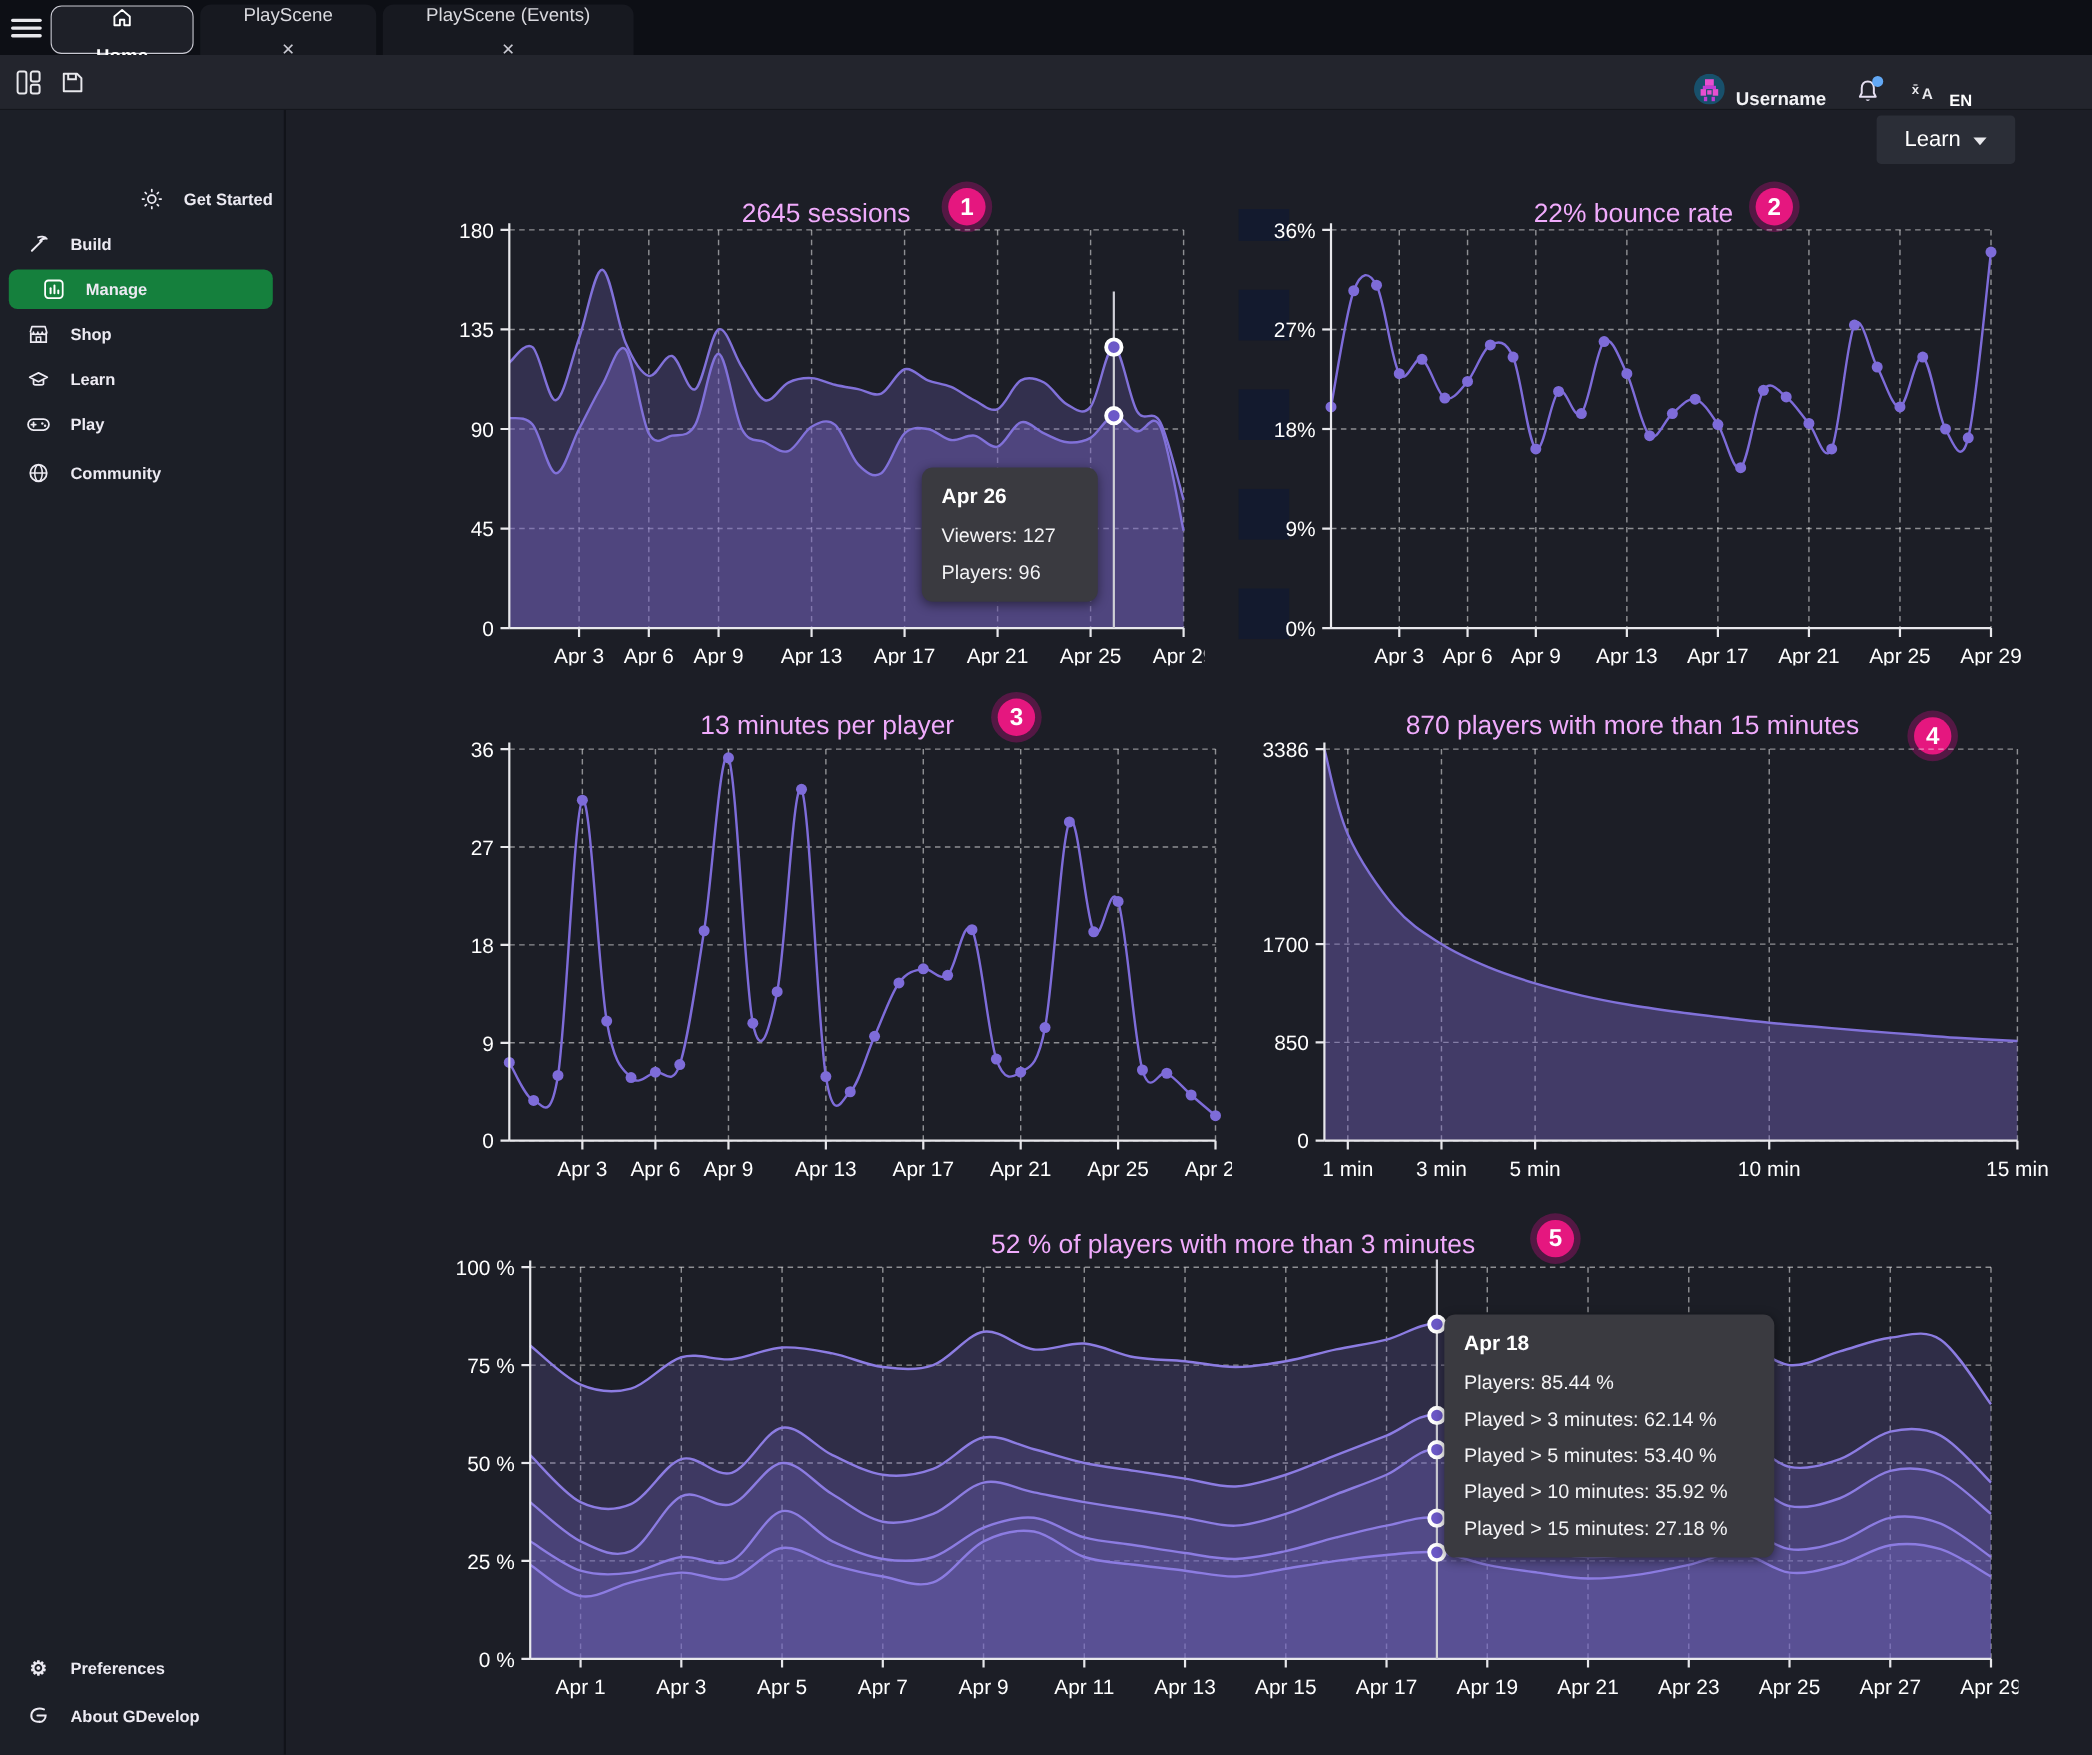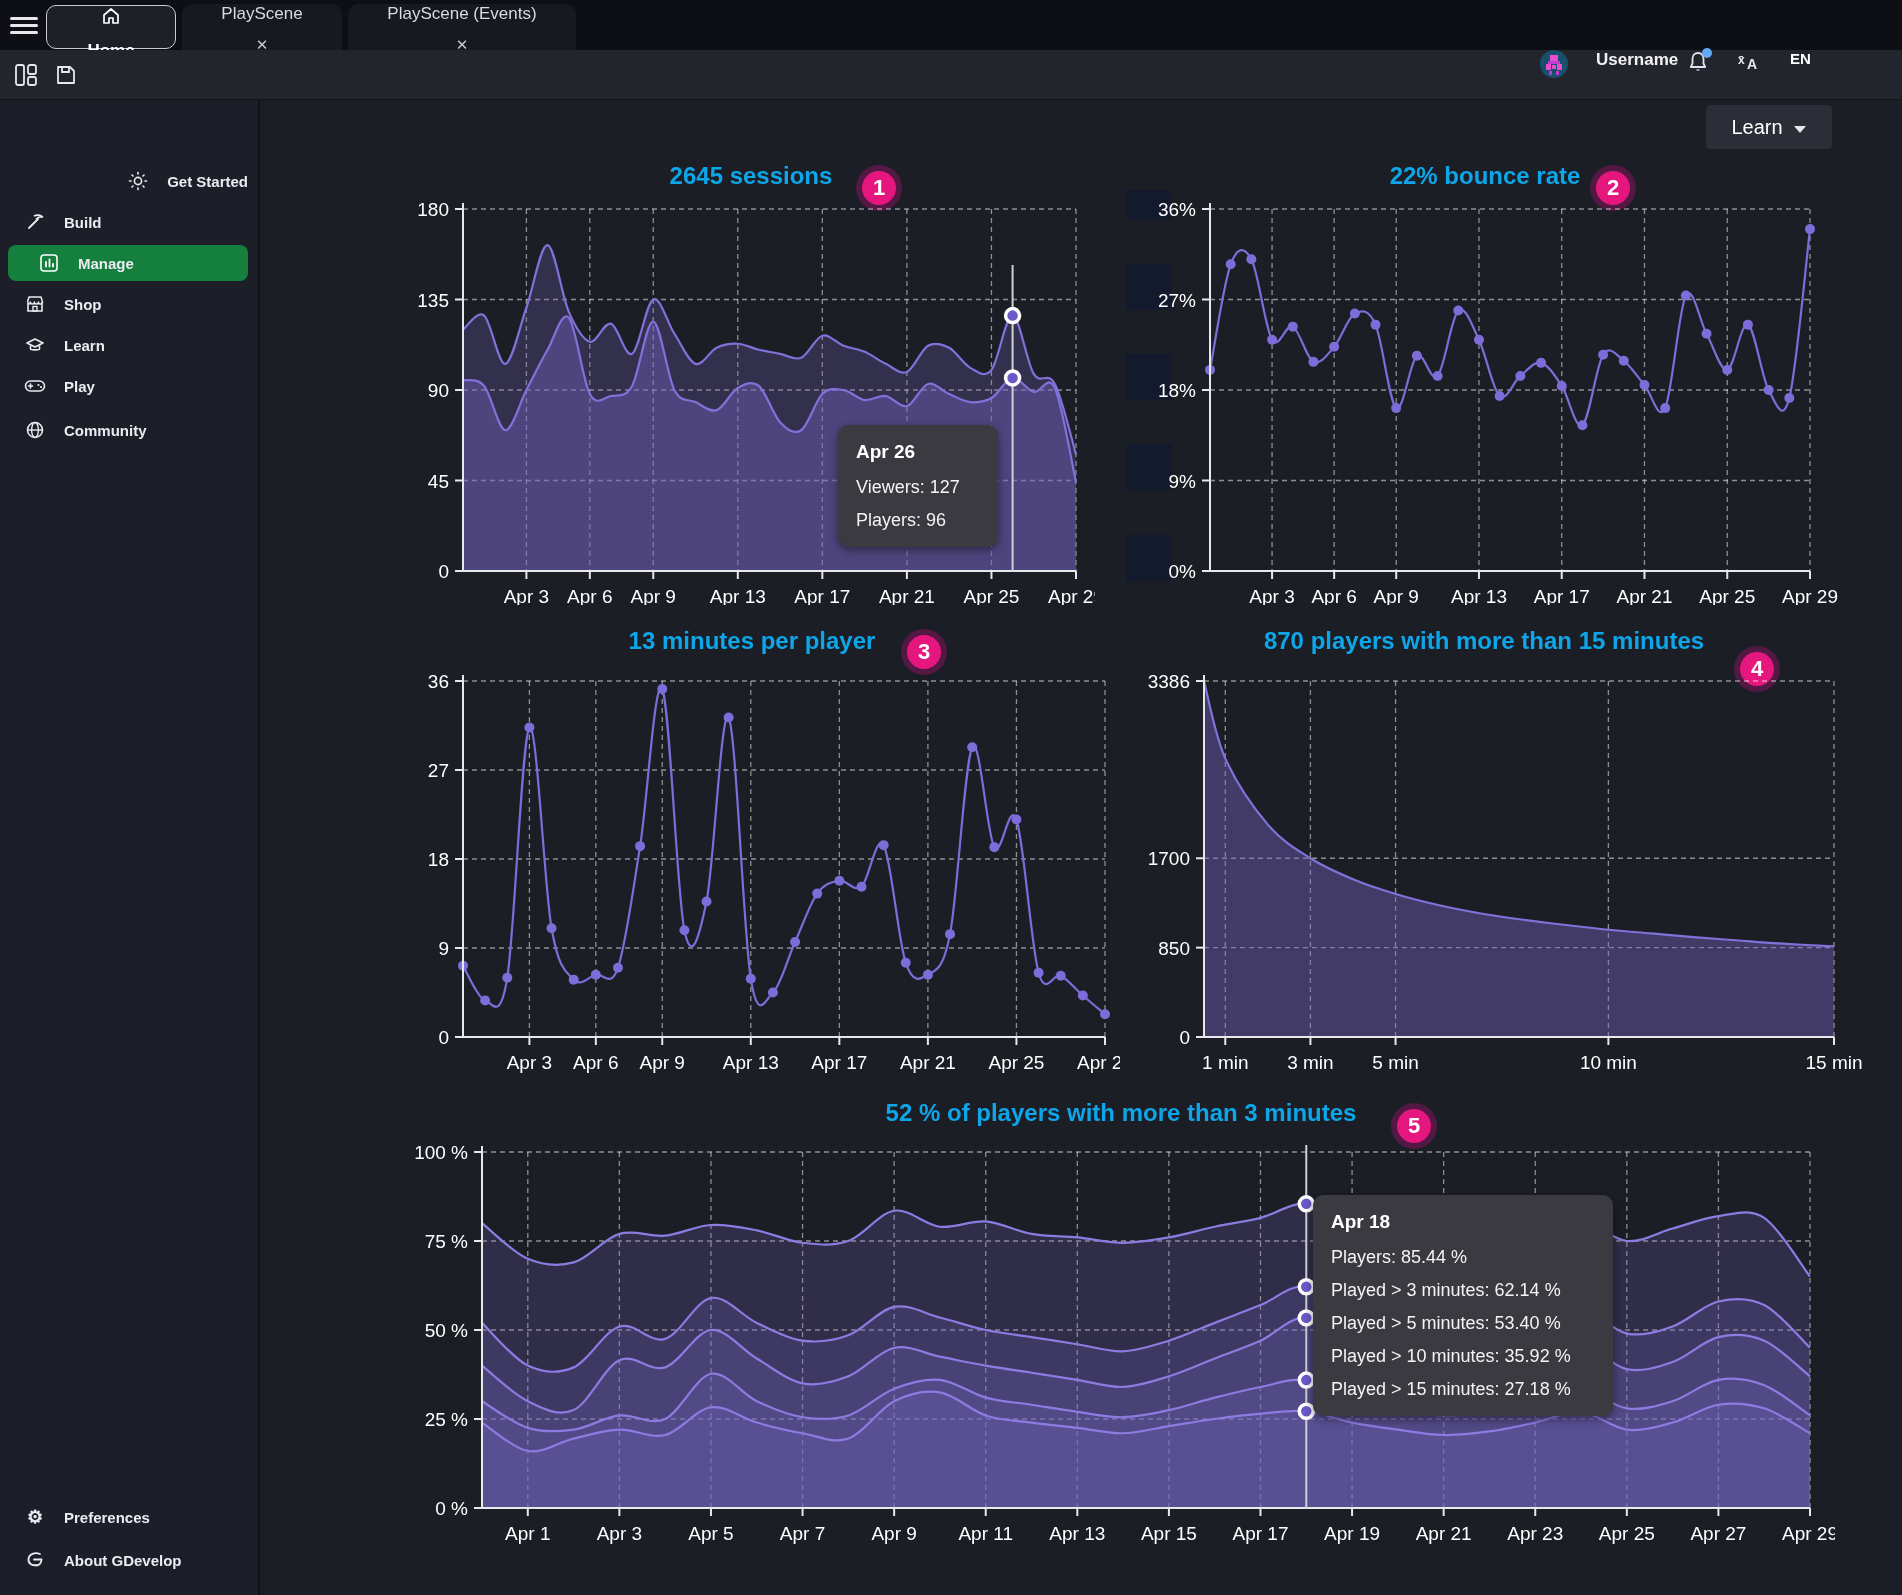--- a/index.html
+++ b/index.html
@@ -10,35 +10,35 @@
   .hamburger span { display:block; height:3px; background:#e8e8ec; border-radius:2px; margin:4px 0; }
   .tab { position:absolute; top:4px; height:46px; display:flex; align-items:center; gap:10px;
          padding:0 18px; font-size:17px; color:#d9d9de; background:#171920;
          border-radius:10px 10px 0 0;flex-direction:column; }
   .tab.active { background:#1e2028; border:1px solid #c9c9d2; border-radius:10px; height:44px; top:5px;
                 color:#fff; font-weight:bold; }
   .tab .closex { font-size:15px; color:#c9c9d2; padding:2px 4px; }
   .toolbar { position:absolute; left:0; top:50px; width:1902px; height:50px; background:#23252d;
              border-bottom:1px solid #14161c; }
   .tbicon { position:absolute; top:13px; width:24px; height:24px; }
-  .userwrap { position:absolute; top:0; height:50px; display:flex; align-items:flex-start; gap:28px; }
+  .userwrap { position:absolute; top:0; height:50px; display:flex; align-items:flex-end; gap:10px; }
   .uname { font-size:17px; font-weight:bold; color:#f2f2f5; }
   .en { font-size:15px; font-weight:bold; color:#fff; }
   .belldot { position:absolute; right:-2px; top:-2px; width:10px; height:10px; border-radius:50%; }
   .month-btn { position:absolute; left:1706px; top:105px; width:126px; height:44px; background:#2b2e37;
                border-radius:4px; display:flex; align-items:center; justify-content:center; gap:10px;
                font-size:20px; color:#fff; cursor:pointer; }
   .sidebar { position:absolute; left:0; top:100px; width:260px; height:1495px; background:#1c1f27;
              border-right:2px solid #111319; }
   .side-item { position:absolute; left:8px; width:240px; height:36px; border-radius:8px;
                display:flex; align-items:center; gap:18px; padding-left:16px; font-size:15px;
                font-weight:bold; color:#eceaf2; cursor:pointer; }
   .side-item.selected { background:#15803d;padding-left:30px; }
   .sicon { width:22px; height:22px; display:flex; align-items:center; justify-content:center; }
-  .chart-title { position:absolute; text-align:center; font-size:24px; font-weight:bold; color:#0ea5e9; }
+  .chart-title { position:absolute; text-align:center; font-size:24px; font-weight:normal; color:#f0abfc;margin-top:19px; }
   .badge { position:absolute; width:34px; height:34px; border-radius:50%; background:#e5177f;
            box-shadow:0 0 0 6px rgba(94,24,74,0.85); color:#fff; font-size:22px; font-weight:bold;
            display:flex; align-items:center; justify-content:center; cursor:pointer; }
   .tooltip { position:absolute; background:#3a3a40; border-radius:10px; padding:16px 18px;
              box-shadow:0 3px 10px rgba(0,0,0,0.45); z-index:5; }
   .tt-title { font-size:19px; font-weight:bold; margin-bottom:14px; }
   .tt-line { font-size:18px; margin-top:12px; color:#f4f4f6; }
   svg.chart { position:absolute; }
   text.ax { fill:#ffffff; font-size:19px; font-family:"Liberation Sans", sans-serif; }
 </style>

